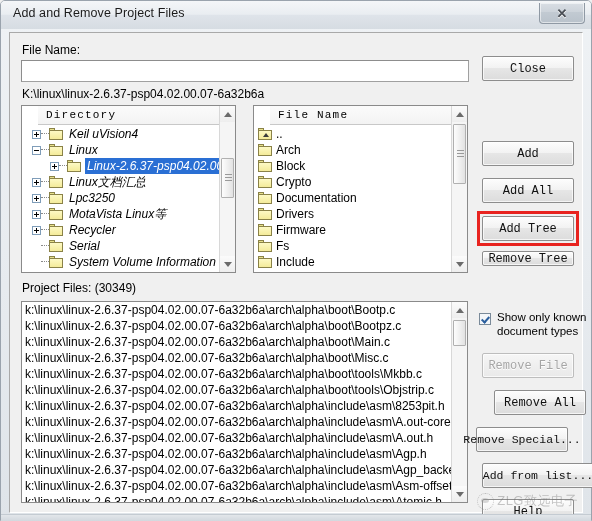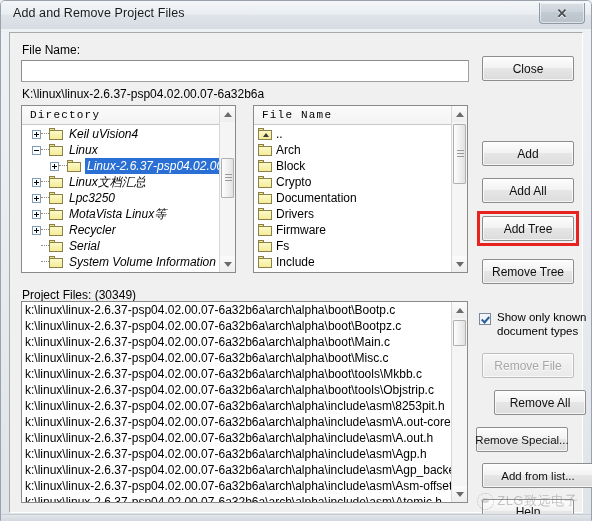--- a/index.html
+++ b/index.html
@@ -106,21 +106,21 @@
 
   
   .btn {
     position: absolute;
     box-sizing: border-box;
     border: 1px solid #8d8d8d;
     border-radius: 2px;
     background: linear-gradient(to bottom, #fdfdfd 0%, #f2f2f2 48%, #e6e6e6 50%, #dcdcdc 100%);
     color: #111;
     font-size: 12px;
-    font-family: Liberation Sans, sans-serif;
+    font-family: Liberation Mono, monospace;
     display: flex;
     align-items: center;
     justify-content: center;
     box-shadow: inset 0 0 0 1px rgba(255,255,255,0.7);
     cursor: default;
     white-space: nowrap;
   }
   .btn.disabled {
     color: #a6a6a6;
     text-shadow: 0 1px 0 #ffffff;
@@ -140,21 +140,21 @@
   
   .panel {
     position: absolute;
     box-sizing: border-box;
     background: #ffffff;
     border: 1px solid #8a8a8a;
     overflow: hidden;
   }
   .panel-header {
     position: absolute;
-    left: 0; top: 0; right: 0;
+    left: 16px; top: 0; right: 0;
     height: 19px;
     box-sizing: border-box;
     background: linear-gradient(to bottom, #fbfbfb 0%, #f3f3f3 100%);
     border-bottom: 1px solid #c8c8c8;
     font-family: "Liberation Mono", monospace;
     font-size: 11px;
     color: #000;
     letter-spacing: 1.2px;
     padding: 3px 0 0 8px;
   }
@@ -577,21 +577,21 @@
               <i></i>
               <i></i>
             </div>
         </div>
         <div class="sb-arrow dn">
             <div class="tri dn"></div>
           </div>
       </div>
     </div>
 
-    <div class="lbl" style="left:12px; top:255px;">Project Files: (30349)</div>
+    <div class="lbl" style="left:12px; top:248px;">Project Files: (30349)</div>
 
     <div class="panel" style="left:11px; top:268px; width:447px; height:202px;">
       <div class="panel-body" style="top:0;">
         <div id="proj-rows">
             <div class="frow" style="padding-left: 3px;">k:\linux\linux-2.6.37-psp04.02.00.07-6a32b6a\arch\alpha\boot\Bootp.c</div>
             <div class="frow" style="padding-left: 3px;">k:\linux\linux-2.6.37-psp04.02.00.07-6a32b6a\arch\alpha\boot\Bootpz.c</div>
             <div class="frow" style="padding-left: 3px;">k:\linux\linux-2.6.37-psp04.02.00.07-6a32b6a\arch\alpha\boot\Main.c</div>
             <div class="frow" style="padding-left: 3px;">k:\linux\linux-2.6.37-psp04.02.00.07-6a32b6a\arch\alpha\boot\Misc.c</div>
             <div class="frow" style="padding-left: 3px;">k:\linux\linux-2.6.37-psp04.02.00.07-6a32b6a\arch\alpha\boot\tools\Mkbb.c</div>
             <div class="frow" style="padding-left: 3px;">k:\linux\linux-2.6.37-psp04.02.00.07-6a32b6a\arch\alpha\boot\tools\Objstrip.c</div>
@@ -617,21 +617,21 @@
 
     <div class="btn" style="left:472px; top:23px; width:92px; height:25px;">Close</div>
 
     <div class="btn" style="left:472px; top:108px; width:92px; height:25px;">Add</div>
 
     <div class="btn" style="left:472px; top:145px; width:92px; height:25px;">Add All</div>
 
     <div class="btn" style="left:472px; top:183px; width:92px; height:25px;">Add Tree</div>
     <div class="redbox" style="left:467px; top:178px; width:102px; height:35px;"></div>
 
-    <div class="btn" style="left:472px; top:218px; width:92px; height:25px;margin-top:8px;">Remove Tree</div>
+    <div class="btn" style="left:472px; top:218px; width:92px; height:15px;">Remove Tree</div>
 
     <div class="cbox" style="left:469px; top:280px;"></div>
     <div class="lbl" style="left:487px; top:278px; font-size:11.5px;">Show only known</div>
     <div class="lbl" style="left:487px; top:292px; font-size:11.5px;">document types</div>
 
     <div class="btn disabled" style="left:472px; top:320px; width:92px; height:25px;">Remove File</div>
 
     <div class="btn" style="left:472px; top:357px; width:92px; height:25px;margin-left:12px;">Remove All</div>
 
     <div class="btn" style="left:466px; top:394px; width:92px; height:25px; font-size:11.5px;">Remove Special...</div>

